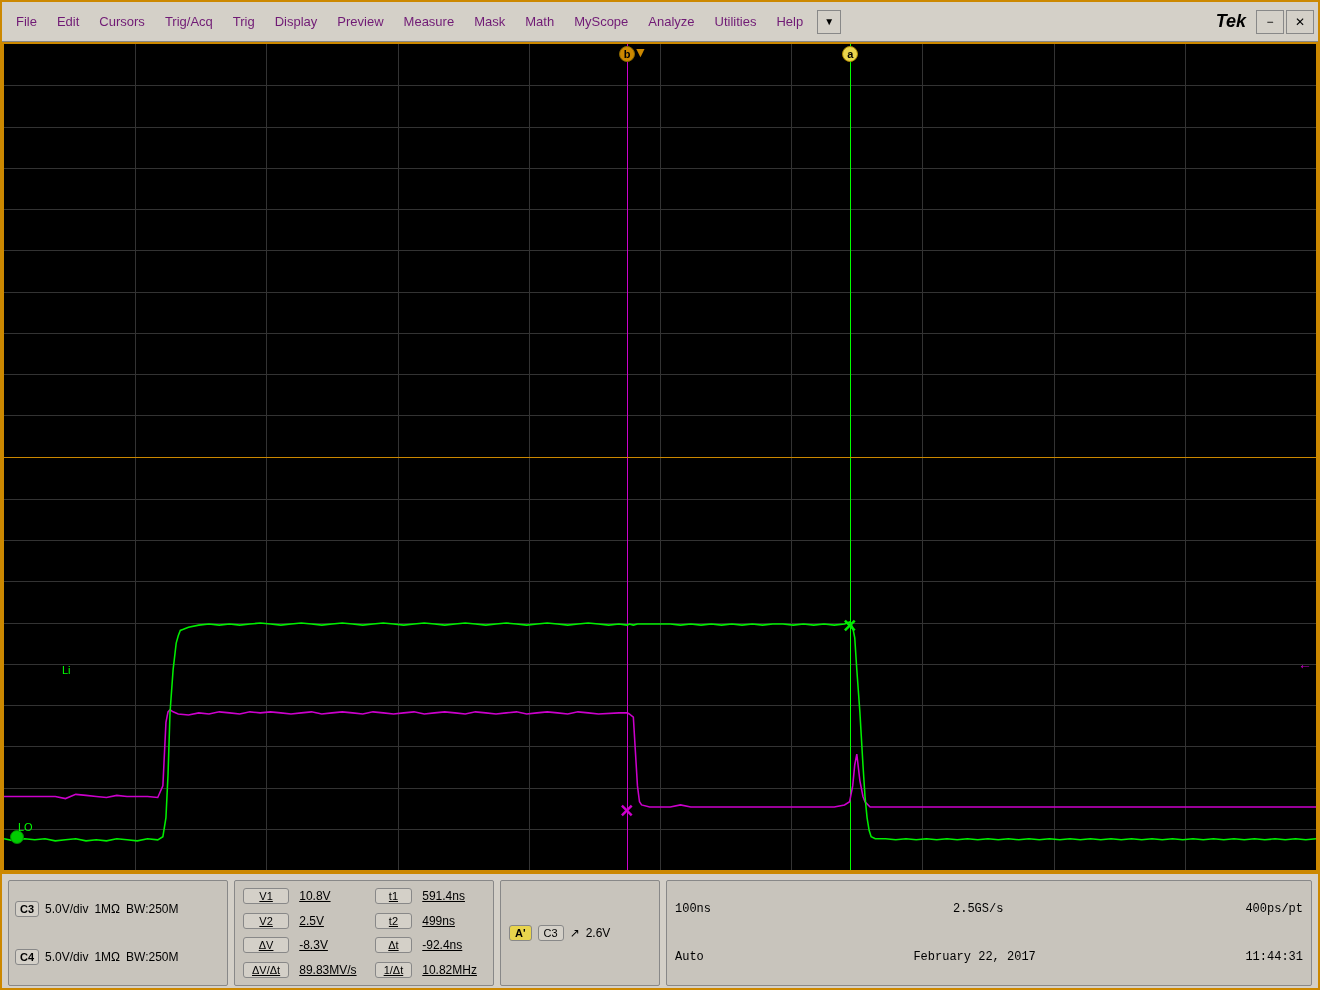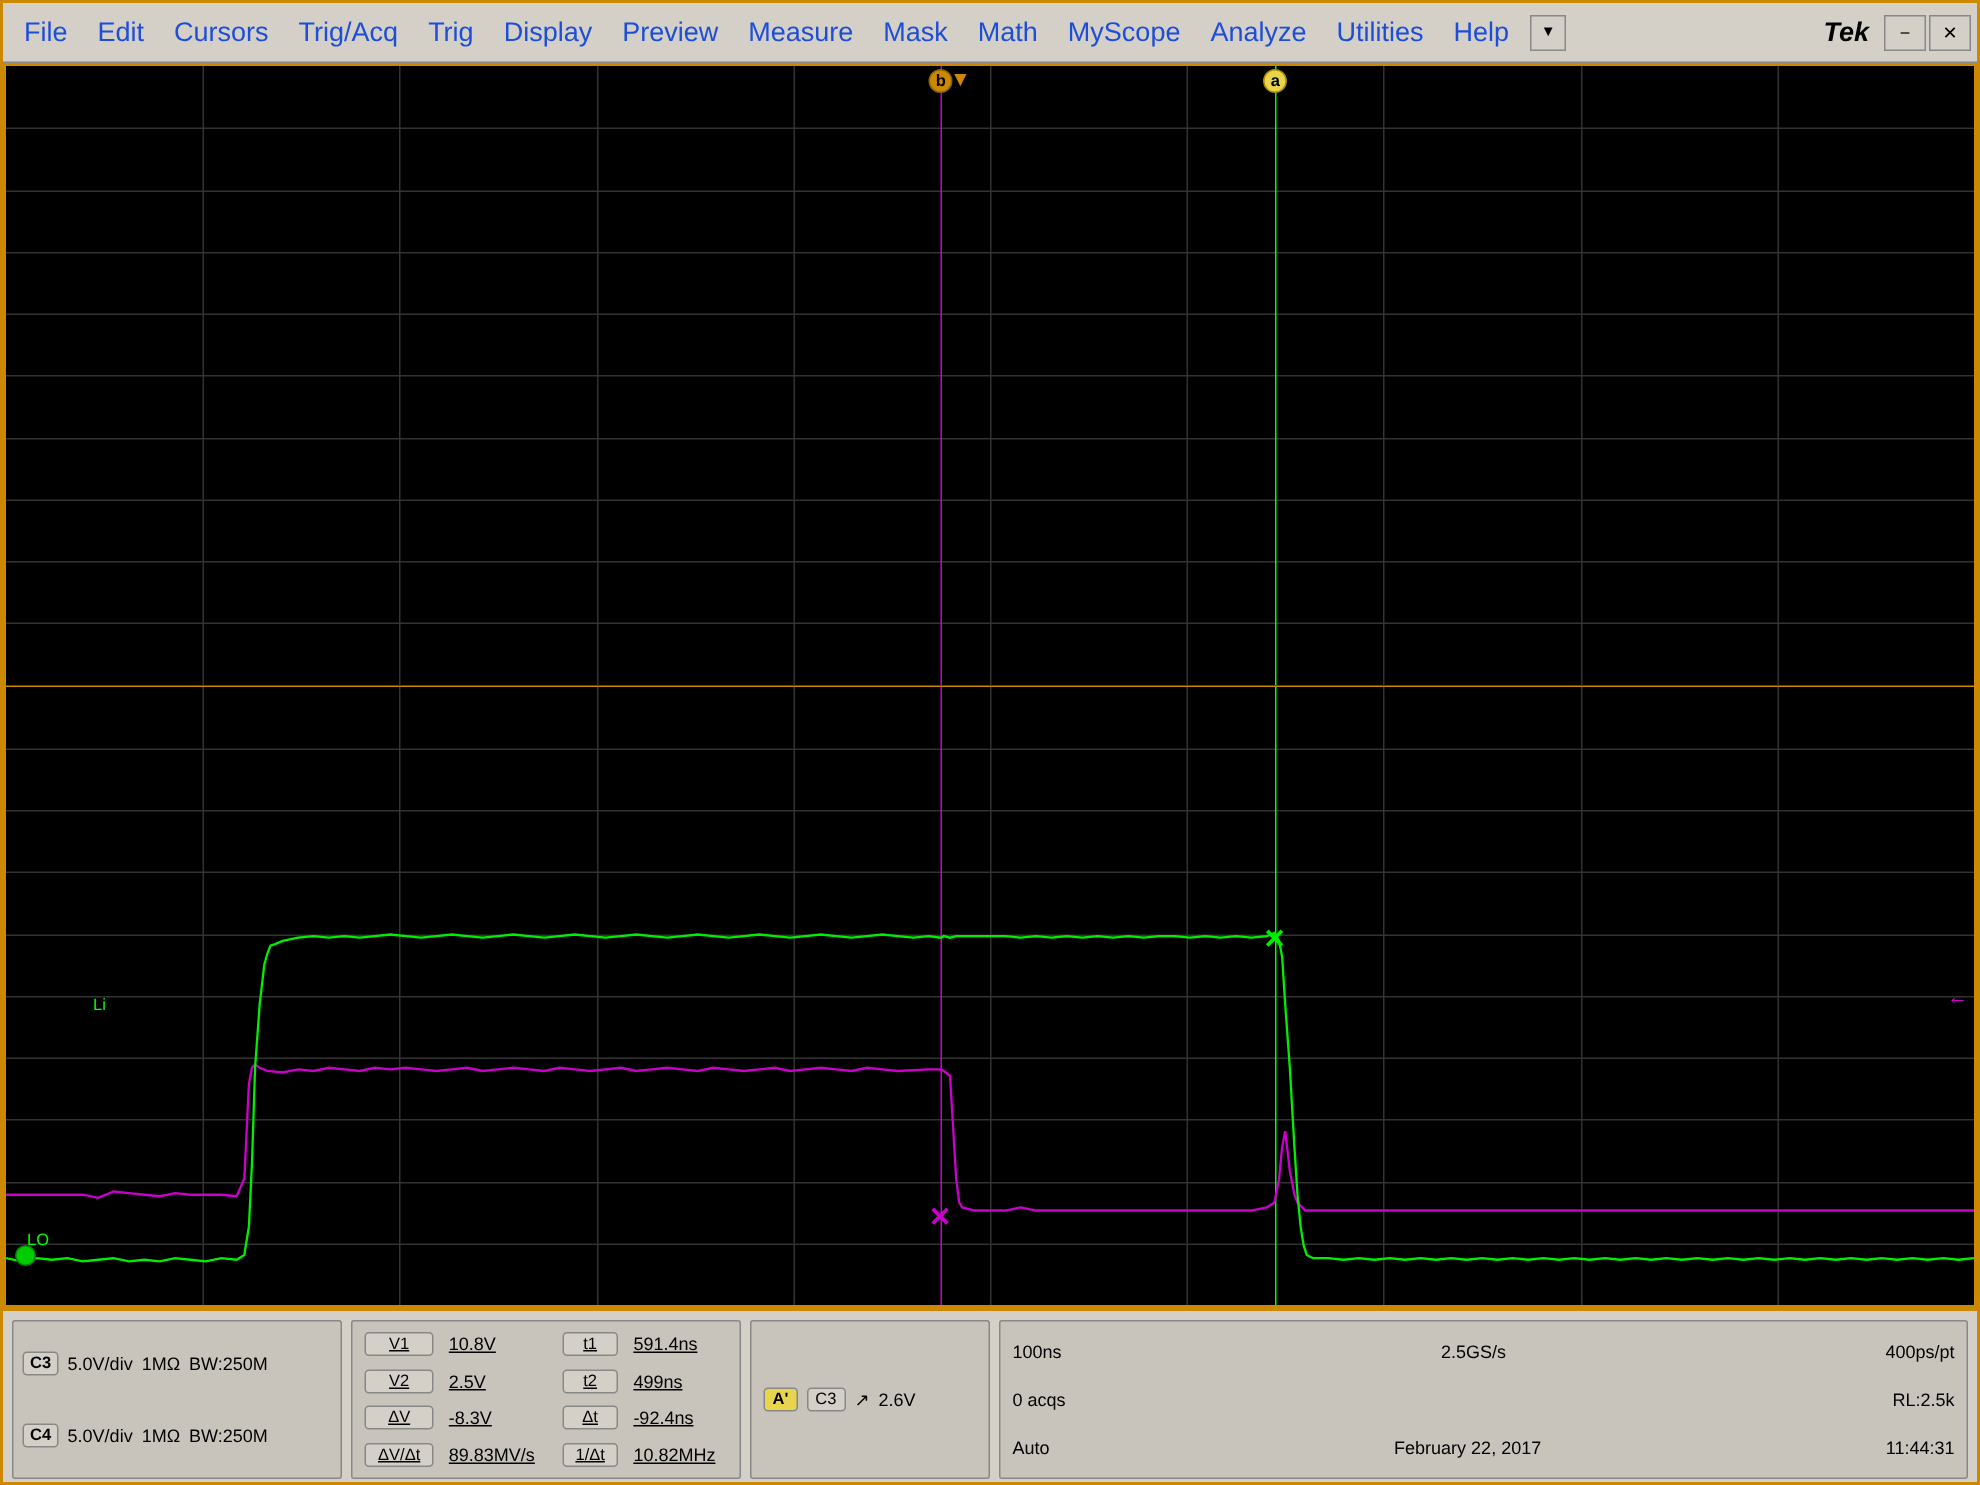--- a/index.html
+++ b/index.html
@@ -16,22 +16,22 @@
     #menubar {
       display: flex;
       align-items: center;
       background: #d4d0c8;
       height: 40px;
       border-bottom: 1px solid #888;
       padding: 0 4px;
     }
     .menu-item {
       padding: 4px 10px;
-      font-size: 18px;
-      color: #1d4ed8;
+      font-size: 13px;
+      color: #701a75;
       cursor: pointer;
       white-space: nowrap;
     }
     .menu-spacer { flex: 1; }
     .title-text {
       font-size: 18px;
       font-weight: bold;
       color: #000;
       margin-right: 8px;
       font-style: italic;
@@ -235,20 +235,21 @@
     .acq-panel {
       background: #c8c4bc;
       border: 1px solid #888;
       border-radius: 2px;
       padding: 4px 8px;
       display: flex;
       flex-direction: column;
       justify-content: space-around;
       font-size: 12px;
       white-space: nowrap;
+      font-family: Liberation Mono, monospace;
     }
 
     .acq-row {
       display: flex;
       justify-content: space-between;
       gap: 20px;
     }
 
     
     .cursor-label {
@@ -490,23 +491,19 @@
     <span>2.6V</span>
   </div>
 
   <div class="acq-panel" style="flex:1;">
     <div class="acq-row">
       <span>100ns</span>
       <span>2.5GS/s</span>
       <span>400ps/pt</span>
     </div>
     <div class="acq-row">
-      <span>0 acqs</span>
-      <span>RL:2.5k</span>
-    </div>
-    <div class="acq-row">
       <span>Auto</span>
       <span>February 22, 2017</span>
       <span>11:44:31</span>
     </div>
   </div>
 
 </div>
 
 </body></html>

